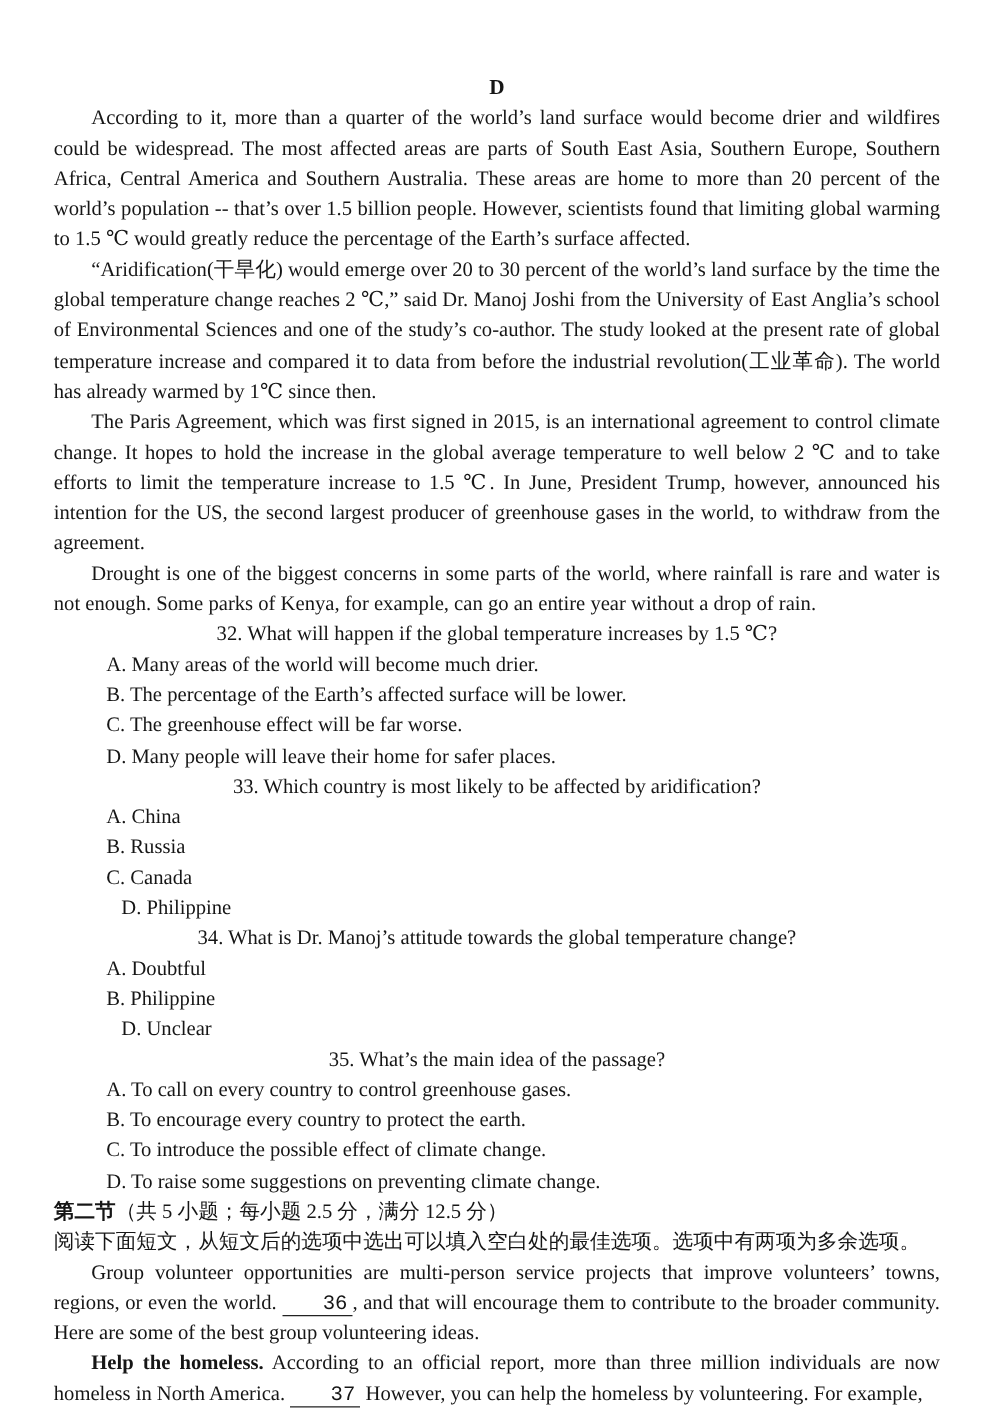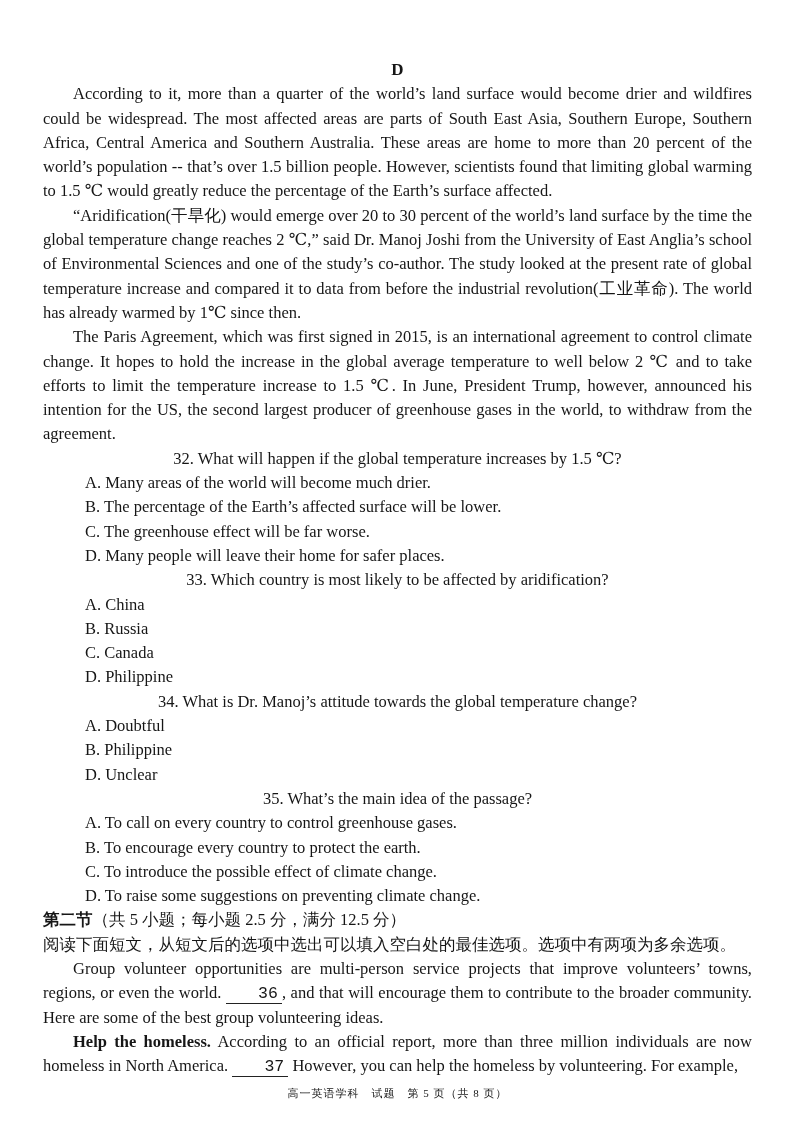--- a/index.html
+++ b/index.html
@@ -43,20 +43,21 @@
     padding-left: 42px;
     flex-direction: column;
   }
   .opt-col {
     display: inline-block;
     width: 160px;
     white-space: nowrap;
   }
   .opt-col:last-child {
     width: auto;
+    margin-left: 12px;
   }
   .sec2-heading {
     margin: 0;
   }
   .bold {
     font-weight: 700;
   }
   .sec2-instructions {
     margin: 0;
   }
@@ -80,20 +81,21 @@
 </head>
 <body>
 
 <div class="page">
 
   <h1 class="passage-title">D</h1>
 
   <p class="para">According to it, more than a quarter of the world’s land surface would become drier and wildfires could be widespread. The most affected areas are parts of South East Asia, Southern Europe, Southern Africa, Central America and Southern Australia. These areas are home to more than 20 percent of the world’s population -- that’s over 1.5 billion people. However, scientists found that limiting global warming to 1.5 ℃ would greatly reduce the percentage of the Earth’s surface affected.</p>
   <p class="para">“Aridification(干旱化) would emerge over 20 to 30 percent of the world’s land surface by the time the global temperature change reaches 2 ℃,” said Dr. Manoj Joshi from the University of East Anglia’s school of Environmental Sciences and one of the study’s co-author. The study looked at the present rate of global temperature increase and compared it to data from before the industrial revolution(工业革命). The world has already warmed by 1℃ since then.</p>
   <p class="para">The Paris Agreement, which was first signed in 2015, is an international agreement to control climate change. It hopes to hold the increase in the global average temperature to well below 2 ℃ and to take efforts to limit the temperature increase to 1.5 ℃. In June, President Trump, however, announced his intention for the US, the second largest producer of greenhouse gases in the world, to withdraw from the agreement.</p>
+  <p class="para">Drought is one of the biggest concerns in some parts of the world, where rainfall is rare and water is not enough. Some parks of Kenya, for example, can go an entire year without a drop of rain.</p>
 
   <div class="question">
     <div class="stem">32. What will happen if the global temperature increases by 1.5 ℃?</div>
     <div class="options-stacked">
       <div class="option">A. Many areas of the world will become much drier.</div>
       <div class="option">B. The percentage of the Earth’s affected surface will be lower.</div>
       <div class="option">C. The greenhouse effect will be far worse.</div>
       <div class="option">D. Many people will leave their home for safer places.</div>
     </div>
   </div>

